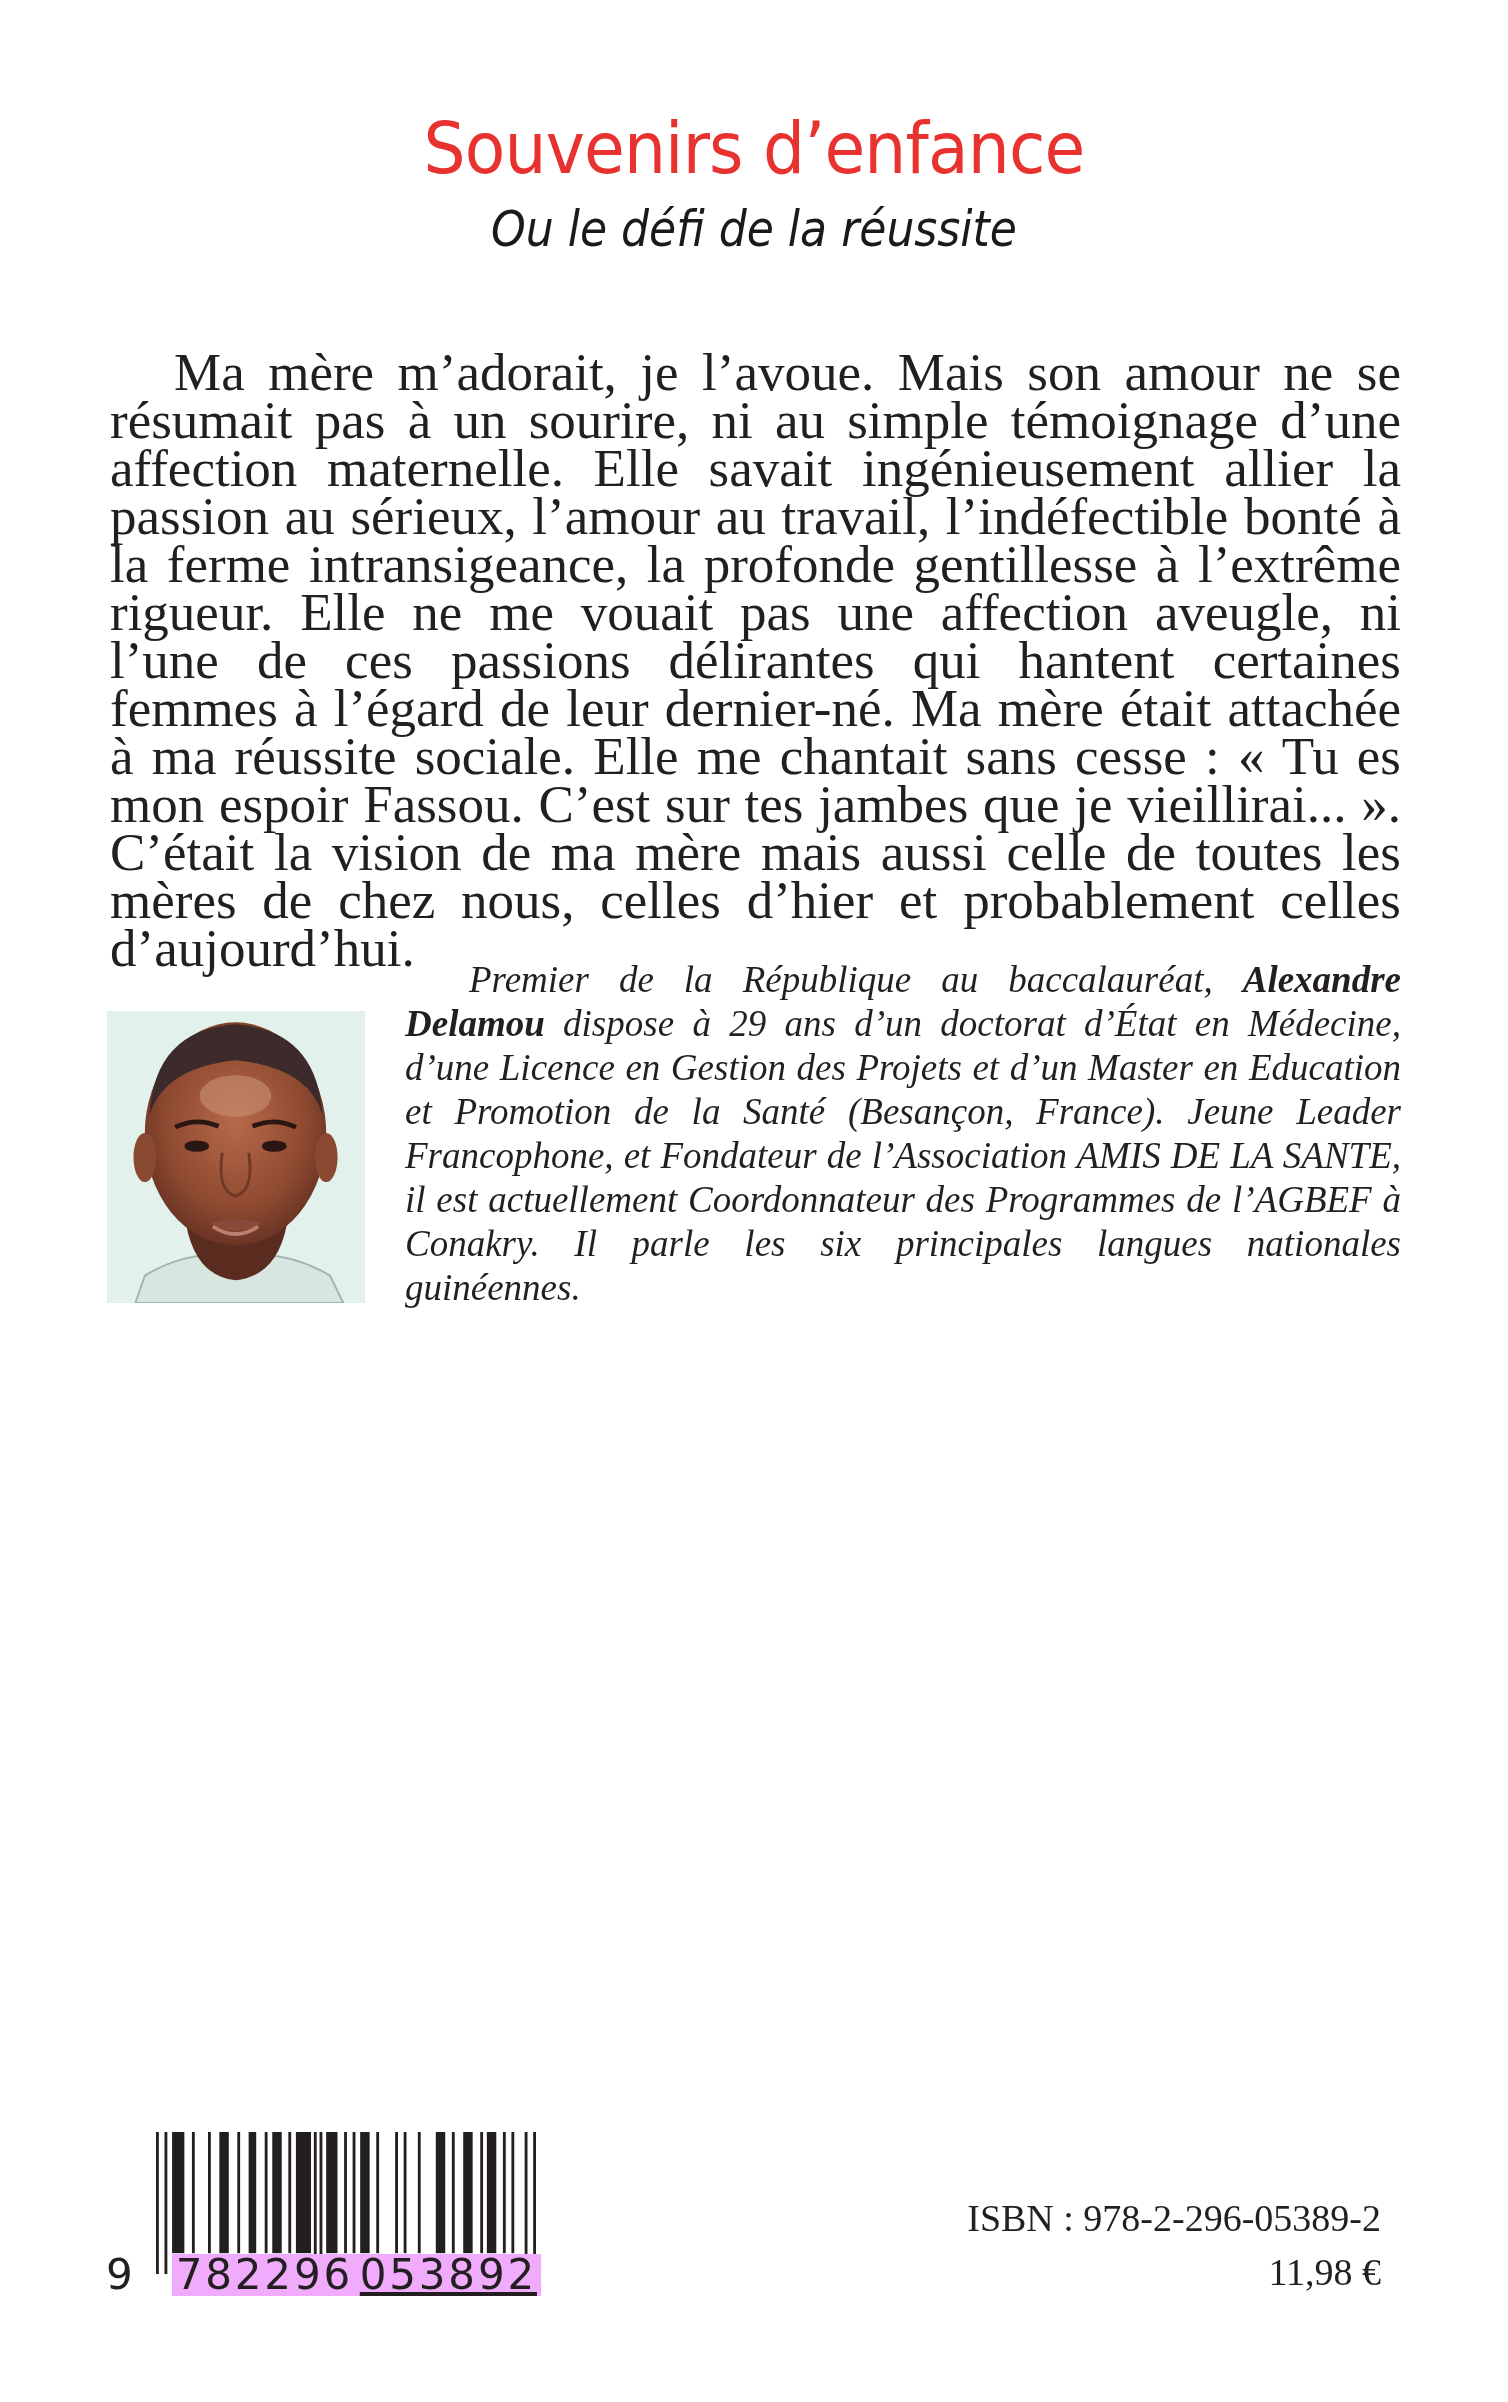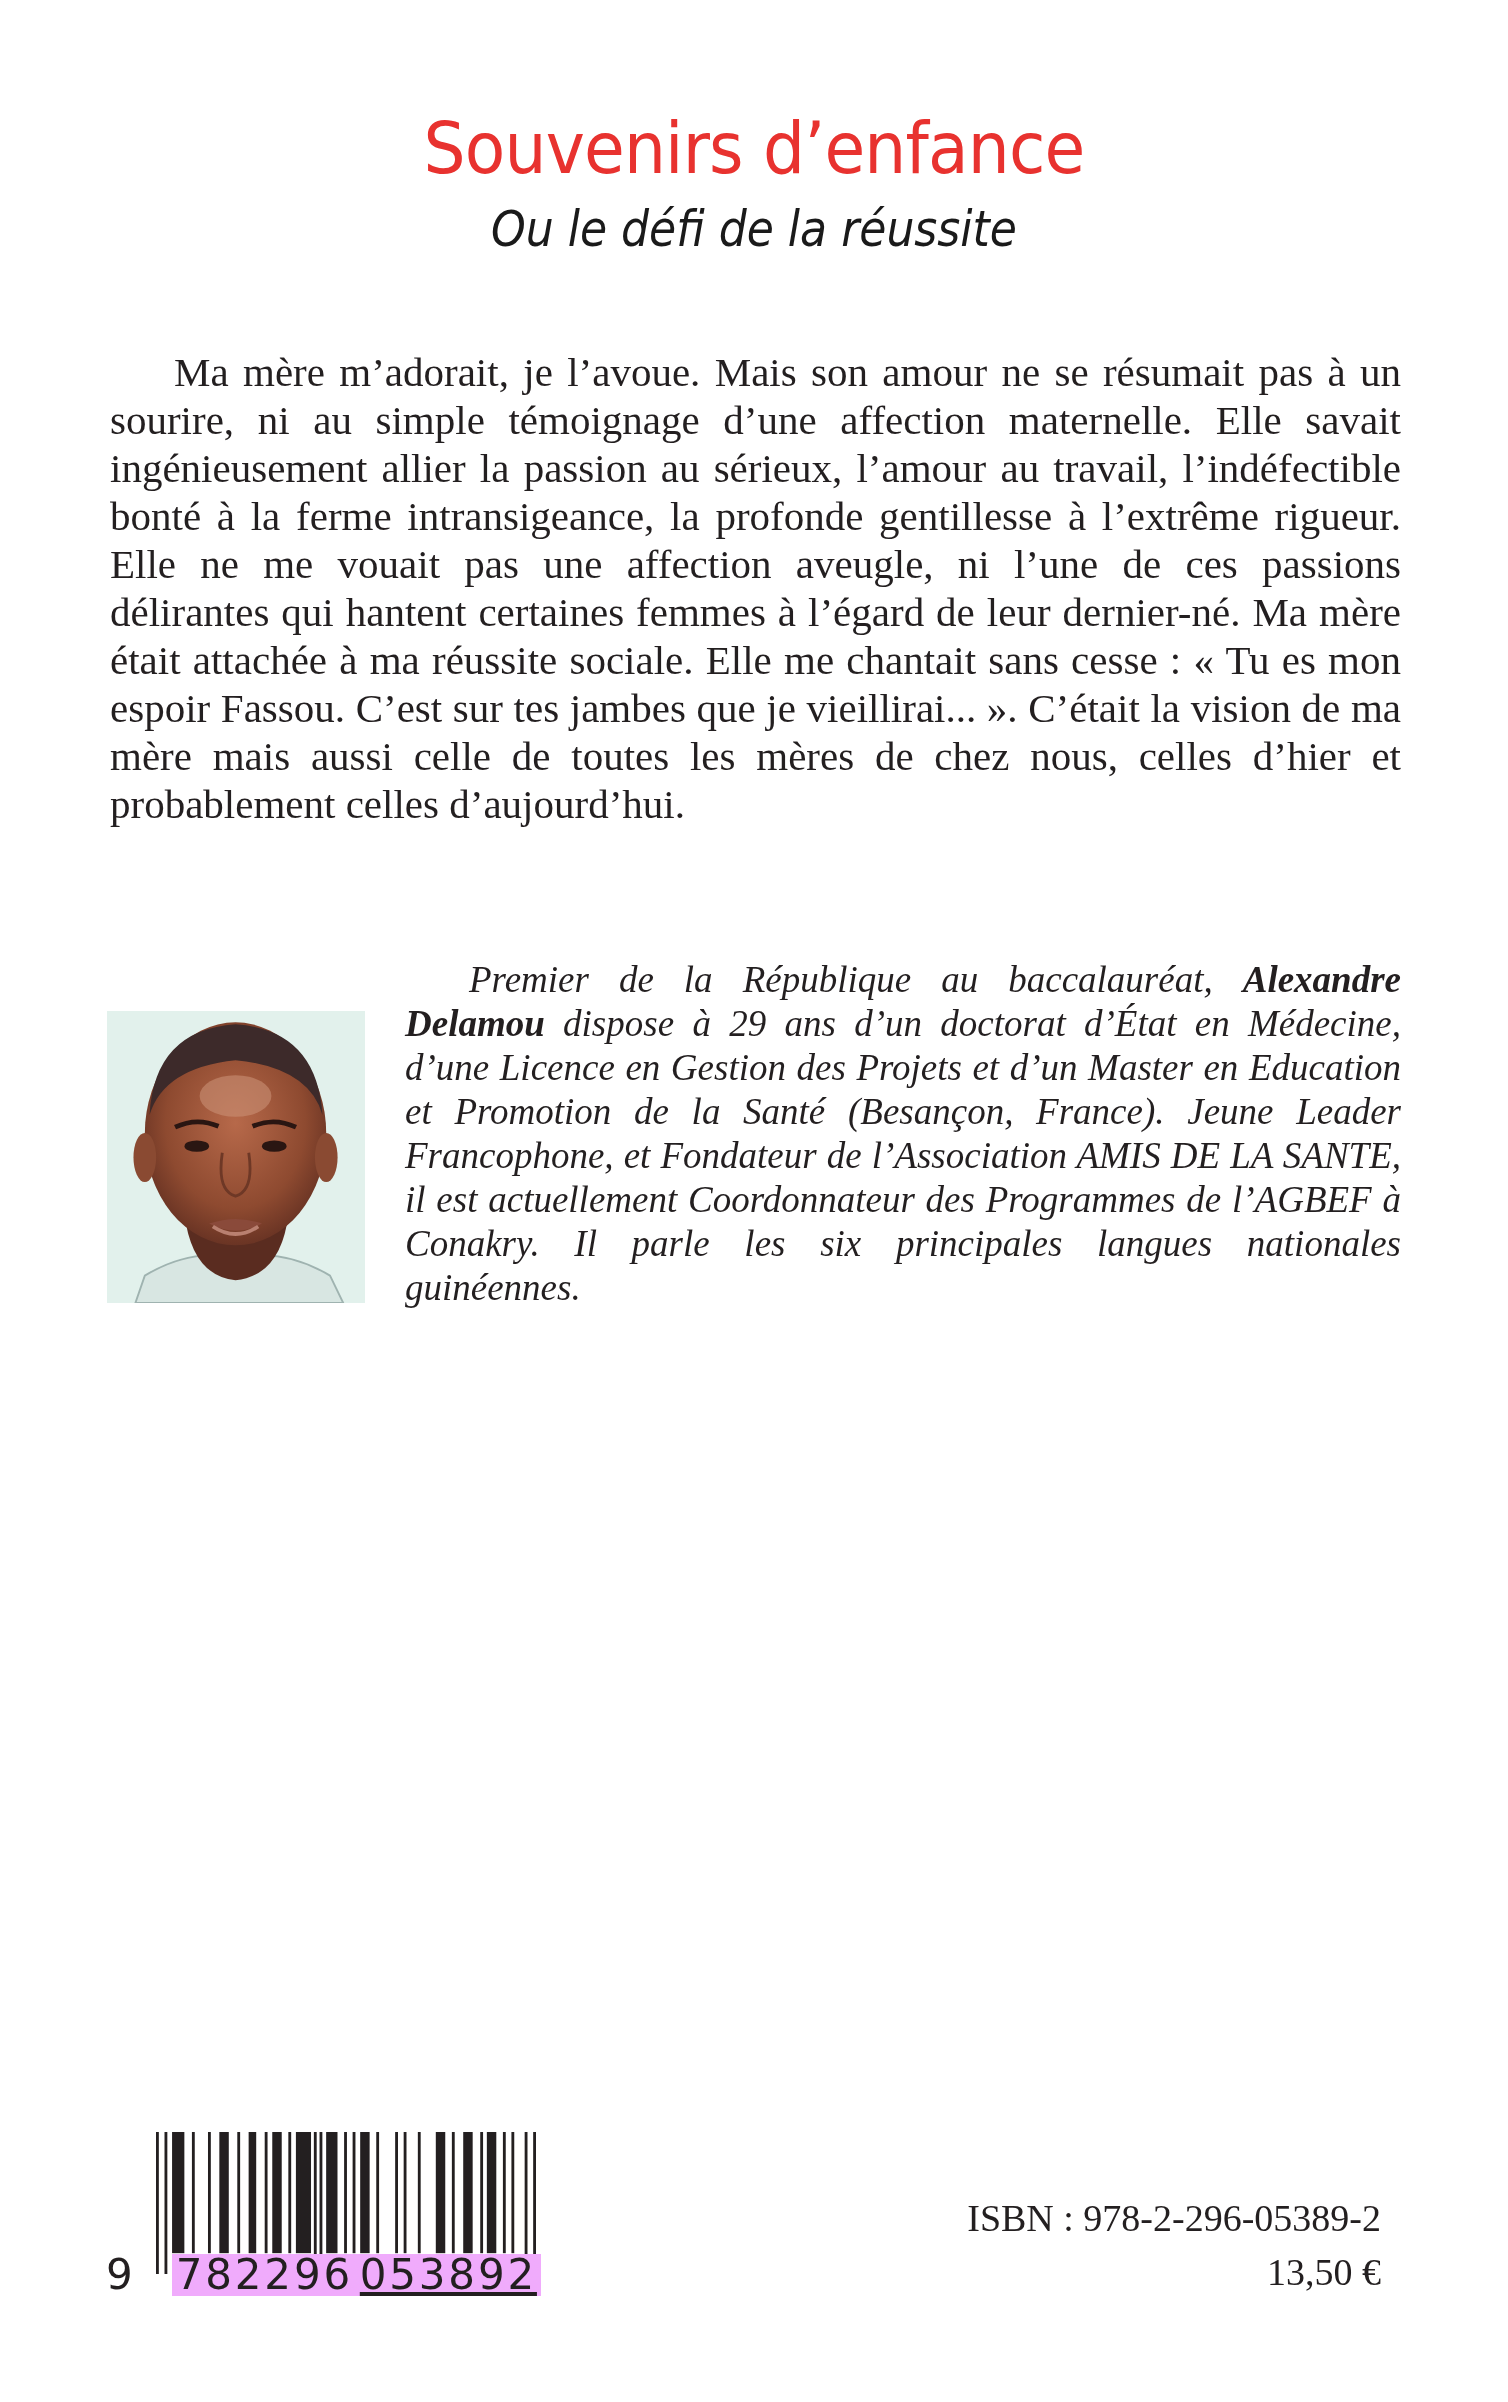--- a/index.html
+++ b/index.html
@@ -1,19 +1,19 @@
 <!DOCTYPE html>
 <html style="font-size:15px"><head>
 <meta charset="utf-8">
 <style>
   html,body{margin:0;padding:0;background:#ffffff;}
   body{width:1508px;height:2403px;position:relative;overflow:hidden;font-family:"Liberation Serif",serif;color:#231f20;}
   .title{position:absolute;left:0;width:1508px;top:106px;text-align:center;font-family:"DejaVu Sans",sans-serif;font-size:72px;line-height:85px;color:#e8322f;letter-spacing:-0.9px;transform:scaleX(0.92);}
   .subtitle{position:absolute;left:0;width:1508px;top:199px;text-align:center;font-family:"DejaVu Sans",sans-serif;font-style:italic;font-size:49px;line-height:61px;color:#1a1a1a;transform:scaleX(0.9);}
-  .blurb{position:absolute;left:110px;width:1291px;top:348px;font-size:41px;line-height:48px;text-align:justify;text-indent:64px;transform-origin:left top;}
+  .blurb{position:absolute;left:110px;width:1291px;top:348px;font-size:53px;line-height:48px;text-align:justify;text-indent:64px;transform-origin:left top;}
   .photo{position:absolute;left:107px;top:1011px;width:258px;height:292px;background:#e2f1ec;overflow:hidden;}
   .bio{position:absolute;left:405px;width:996px;top:958px;font-size:37px;line-height:44px;font-style:italic;text-align:justify;text-indent:64px;}
   .bio b{font-style:italic;font-weight:bold;}
   .barcode{position:absolute;left:156px;top:2132px;width:380px;height:142px;}
   .bc-digit-first{position:absolute;left:106px;top:2254px;font-family:"DejaVu Sans",sans-serif;font-size:42px;line-height:42px;color:#231f20;}
   .bc-digits{position:absolute;top:2254px;font-family:"DejaVu Sans",sans-serif;font-size:42px;line-height:42px;letter-spacing:2.8px;color:#231f20;background:#f0abfc;padding:0 3.8px;}
   .isbn{position:absolute;right:127px;top:2197px;font-size:38px;line-height:42px;text-align:center;}
   .price{position:absolute;right:127px;top:2251px;font-size:38px;line-height:42px;text-align:right;}
 </style>
 </head>
@@ -90,16 +90,16 @@
       <rect x="376" y="0" width="3" height="128"></rect>
       <rect x="390" y="0" width="3" height="150"></rect>
       <rect x="399" y="0" width="3" height="150"></rect>
     </g>
   </svg>
   <div class="bc-digit-first">9</div>
   <div class="bc-digits" style="left:172px;">782296</div>
   <div class="bc-digits" style="left:356px;text-decoration:underline;">053892</div>
 
   <div class="isbn">ISBN : 978-2-296-05389-2</div>
-  <div class="price">13,50 €</div>
+  <div class="price">11,98 €</div>
 
 </div>
 
 
 </body></html>

